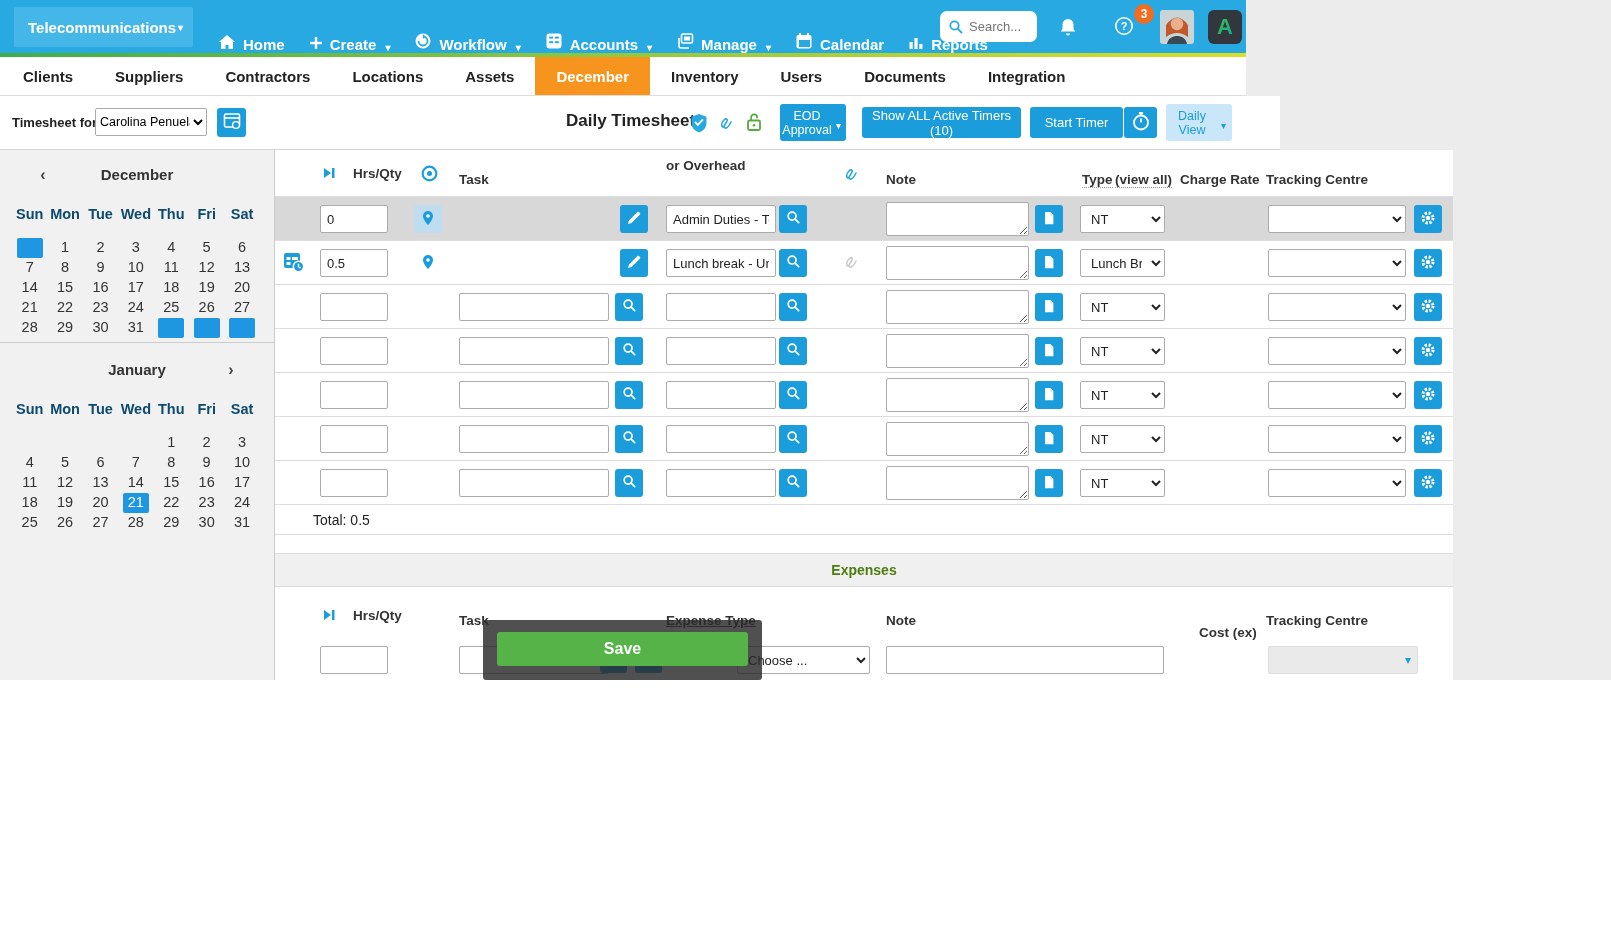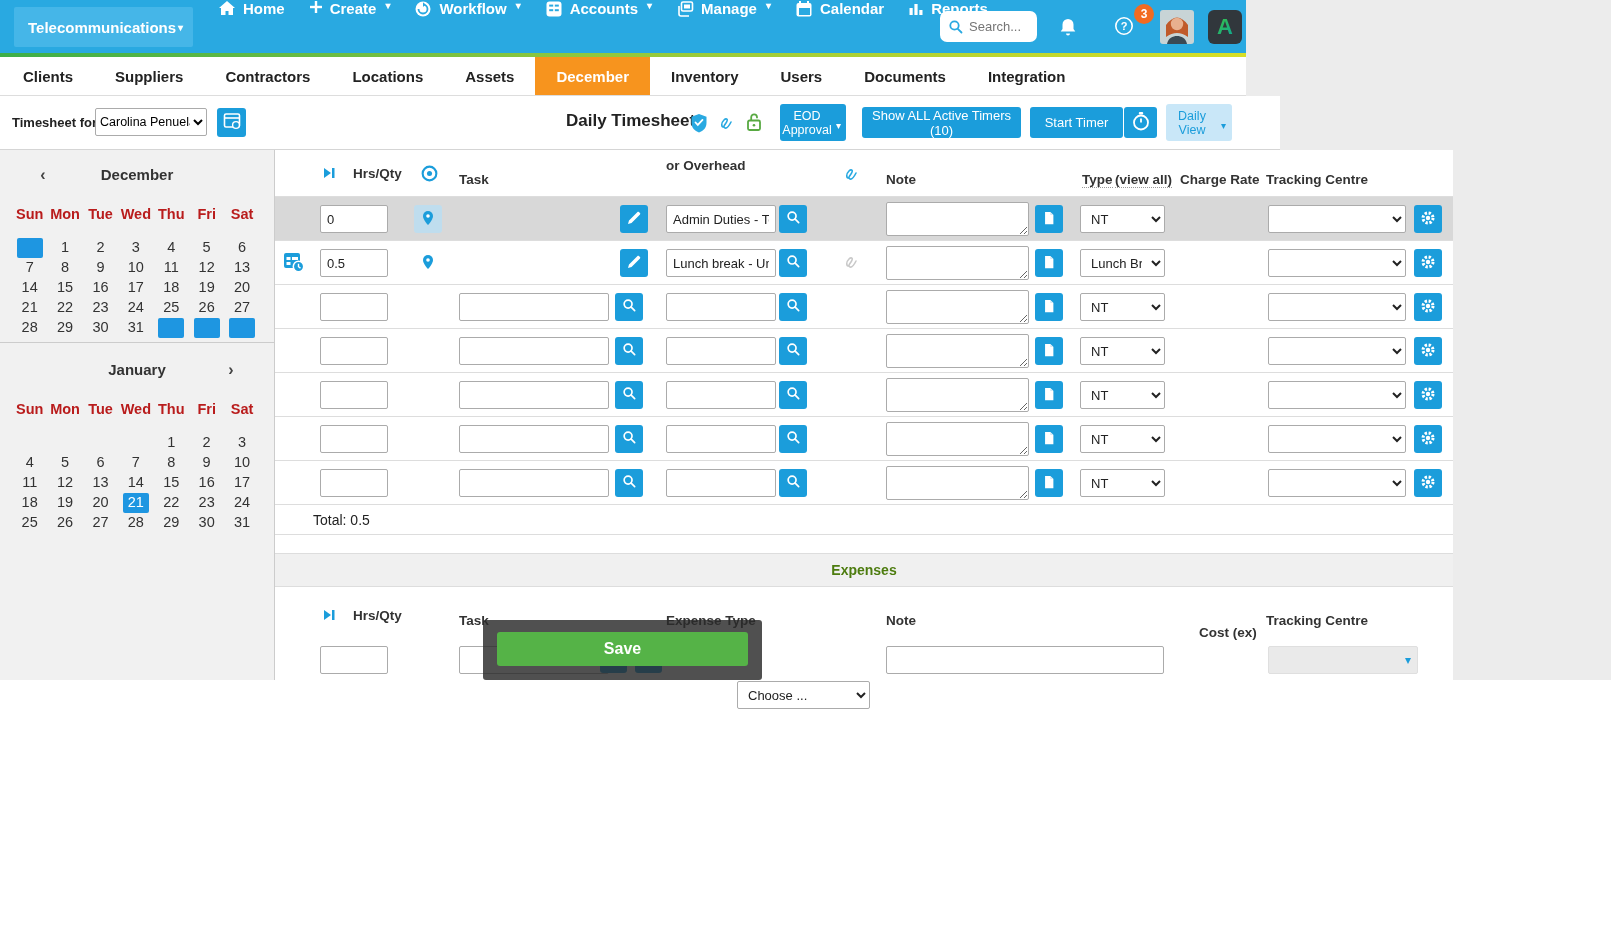--- a/index.html
+++ b/index.html
@@ -8,21 +8,21 @@
   .backdrop { position:absolute; left:0; top:0; width:1611px; height:680px; background:#ECECEC; }
 
   
   .topbar { position:absolute; left:0; top:0; width:1246px; height:53px; background:#29A9E1; }
   .grad { position:absolute; left:0; top:53px; width:1246px; height:4px;
           background:linear-gradient(90deg,#3DAE49,#8CC63F 45%,#D8DF26); }
   .org { position:absolute; left:14px; top:7px; width:179px; height:40px; background:#45B6E8;
          border-radius:2px; display:flex; align-items:center; justify-content:space-between;
          padding:0 12px 0 14px; color:#fff; font-size:15px; font-weight:600; cursor:pointer; }
   .nav { position:absolute; left:212px; top:0; height:53px; display:flex; align-items:center; gap:12px; }
-  .nav-item { display:flex; align-items:flex-start; gap:7px; color:#fff; font-size:15px; font-weight:600;
+  .nav-item { display:flex; align-items:flex-end; gap:7px; color:#fff; font-size:15px; font-weight:600;
               padding:0 6px; height:53px; cursor:pointer; }
   .caret { font-size:10px; color:#fff; margin-left:2px; }
   .search { position:absolute; left:940px; top:11px; width:97px; height:31px; background:#fff;
             border-radius:7px; display:flex; align-items:center; padding:0 6px 0 8px; }
   .search input { border:0; outline:0; width:58px; font-size:13px; color:#444; background:transparent; }
   .icon-btn { position:absolute; cursor:pointer; }
   .badge { position:absolute; left:1134px; top:4px; width:20px; height:20px; border-radius:50%;
            background:#F26B21; color:#fff; font-size:12px; font-weight:700; display:flex;
            align-items:center; justify-content:center; }
   .avatar { position:absolute; left:1160px; top:10px; width:34px; height:34px; border-radius:3px; overflow:hidden; }
@@ -65,21 +65,21 @@
   .sidebar { position:absolute; left:0; top:150px; width:275px; height:530px; background:#F1F1F1;
              border-right:1px solid #CCC; }
   .cal { position:relative; padding-top:16px; }
   .cal1 { height:193px; border-bottom:1px solid #CCC; }
   .cal2 { padding-top:18px; }
   .cal-title { position:relative; height:26px; text-align:center; font-size:15px; font-weight:700; color:#333; }
   .cal-nav { position:absolute; top:0; font-size:16px; font-weight:700; color:#444; cursor:pointer; width:20px; }
   .cal-nav.prev { left:33px; } .cal-nav.next { right:33px; }
   .cal-grid { margin:14px 0 0 12px; width:248px; display:grid; grid-template-columns:repeat(7,35.4px);
               justify-items:center; align-items:center; }
-  .cal-grid .dow { height:26px; font-size:14.5px; font-weight:700; color:#b91c1c; margin-bottom:6px; }
+  .cal-grid .dow { height:26px; font-size:14.5px; font-weight:700; color:#0c4a6e; margin-bottom:6px; }
   .cal-grid .day { height:20px; min-width:26px; text-align:center; font-size:14.5px; color:#333;
                    border-radius:2px; line-height:19px; }
   .cal-grid .day.sel { background:#1E96E1; color:#fff; padding:0 3px; }
 
   
   .sheet { position:absolute; left:275px; top:150px; width:1178px; height:530px; background:#fff; }
   .thead { position:absolute; left:0; top:0; width:100%; height:47px; border-bottom:1px solid #DDD; }
   .thead .hlabel, .exp-head .hlabel { position:absolute; font-size:13.5px; font-weight:700; color:#333; }
   .dotted { border-bottom:1px dotted #999; }
   .row { width:100%; height:44px; border-bottom:1px solid #DDD; position:relative; }
@@ -670,41 +670,41 @@
     <div class="gap-row"></div>
 
     <div class="exp-bar">Expenses</div>
     <div class="exp-head">
       <span class="hlabel" style="left:47px;top:21px;"><svg width="14" height="14" viewBox="0 0 14 14">
             <path d="M2 2l7 5-7 5z" fill="#1B9DDB"></path>
             <rect x="10" y="2" width="2.5" height="10" fill="#1B9DDB"></rect>
           </svg></span>
       <span class="hlabel" style="left:78px;top:21px;">Hrs/Qty</span>
       <span class="hlabel" style="left:184px;top:26px;">Task</span>
-      <span class="hlabel" style="left:391px;top:26px;">Expense Type</span>
+      <span class="hlabel" style="left:391px;top:26px;text-decoration:underline;">Expense Type</span>
       <span class="hlabel" style="left:611px;top:26px;">Note</span>
       <span class="hlabel" style="left:924px;top:38px;">Cost (ex)</span>
       <span class="hlabel" style="left:991px;top:26px;">Tracking Centre</span>
     </div>
     <div class="erow">
       <input type="text" class="c-hrs" style="">
       <input type="text" class="c-task" style="">
       <button class="sq-btn" style="left:325px;width:27px;height:27px;">
           <span><svg width="15" height="15" viewBox="0 0 16 16">
               <circle cx="6.5" cy="6.5" r="4.2" fill="none" stroke="#fff" stroke-width="1.8"></circle>
               <line x1="9.8" y1="9.8" x2="13.5" y2="13.5" stroke="#fff" stroke-width="1.8" stroke-linecap="round"></line>
             </svg></span>
         </button>
       <button class="sq-btn" style="left:360px;width:27px;height:27px;">
           <span><svg width="15" height="15" viewBox="0 0 16 16">
               <circle cx="6.5" cy="6.5" r="4.2" fill="none" stroke="#fff" stroke-width="1.8"></circle>
               <line x1="9.8" y1="9.8" x2="13.5" y2="13.5" stroke="#fff" stroke-width="1.8" stroke-linecap="round"></line>
             </svg></span>
         </button>
-      <select style="left:462px;width:133px;margin-top:35px;"><option>Choose ...</option></select>
+      <select style="left:462px;width:133px;"><option>Choose ...</option></select>
       <input type="text" style="left: 611px; width: 278px;">
       <span class="e-track-wrap">
         <select><option></option></select>
         <span class="caret">▾</span>
       </span>
     </div>
   </div>
 
   <div class="save-overlay">
     <button class="save-btn">Save</button>

